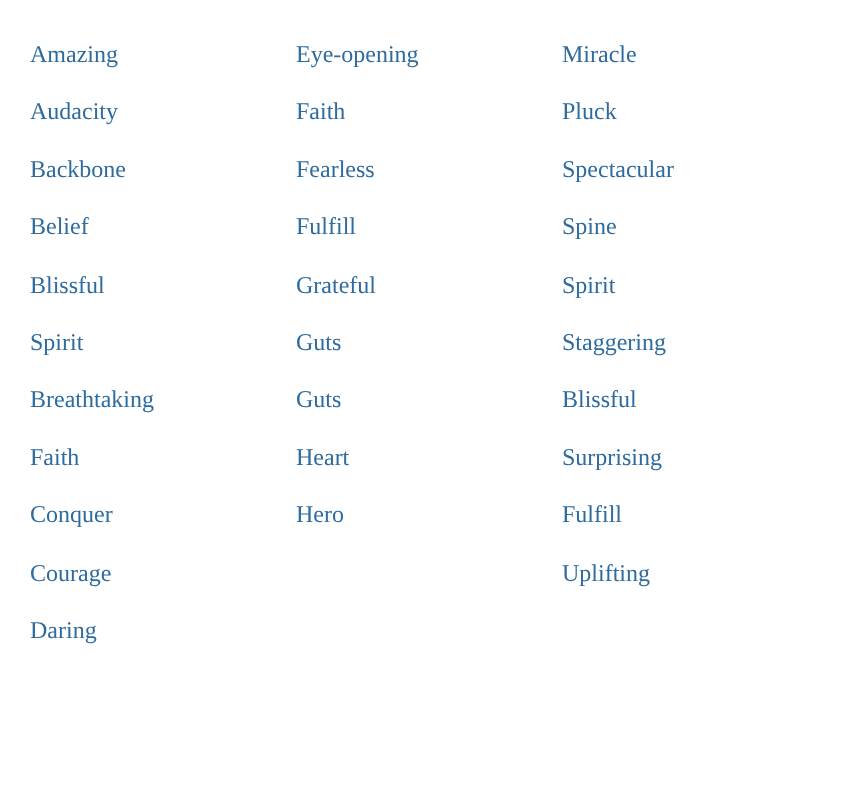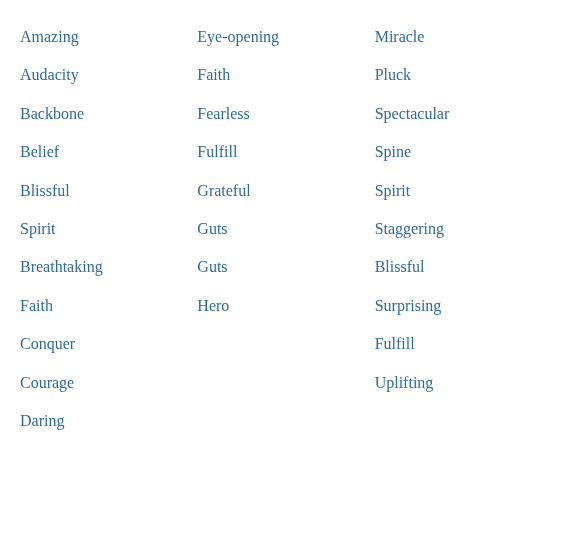--- a/index.html
+++ b/index.html
@@ -53,20 +53,21 @@
       <div class="word-item">Daring</div>
     </div>
     <div class="word-column">
       <div class="word-item">Eye-opening</div>
       <div class="word-item">Faith</div>
       <div class="word-item">Fearless</div>
       <div class="word-item">Fulfill</div>
       <div class="word-item">Grateful</div>
       <div class="word-item">Guts</div>
       <div class="word-item">Guts</div>
+      <div class="word-item">Heart</div>
       <div class="word-item">Hero</div>
     </div>
     <div class="word-column">
       <div class="word-item">Miracle</div>
       <div class="word-item">Pluck</div>
       <div class="word-item">Spectacular</div>
       <div class="word-item">Spine</div>
       <div class="word-item">Spirit</div>
       <div class="word-item">Staggering</div>
       <div class="word-item">Blissful</div>

